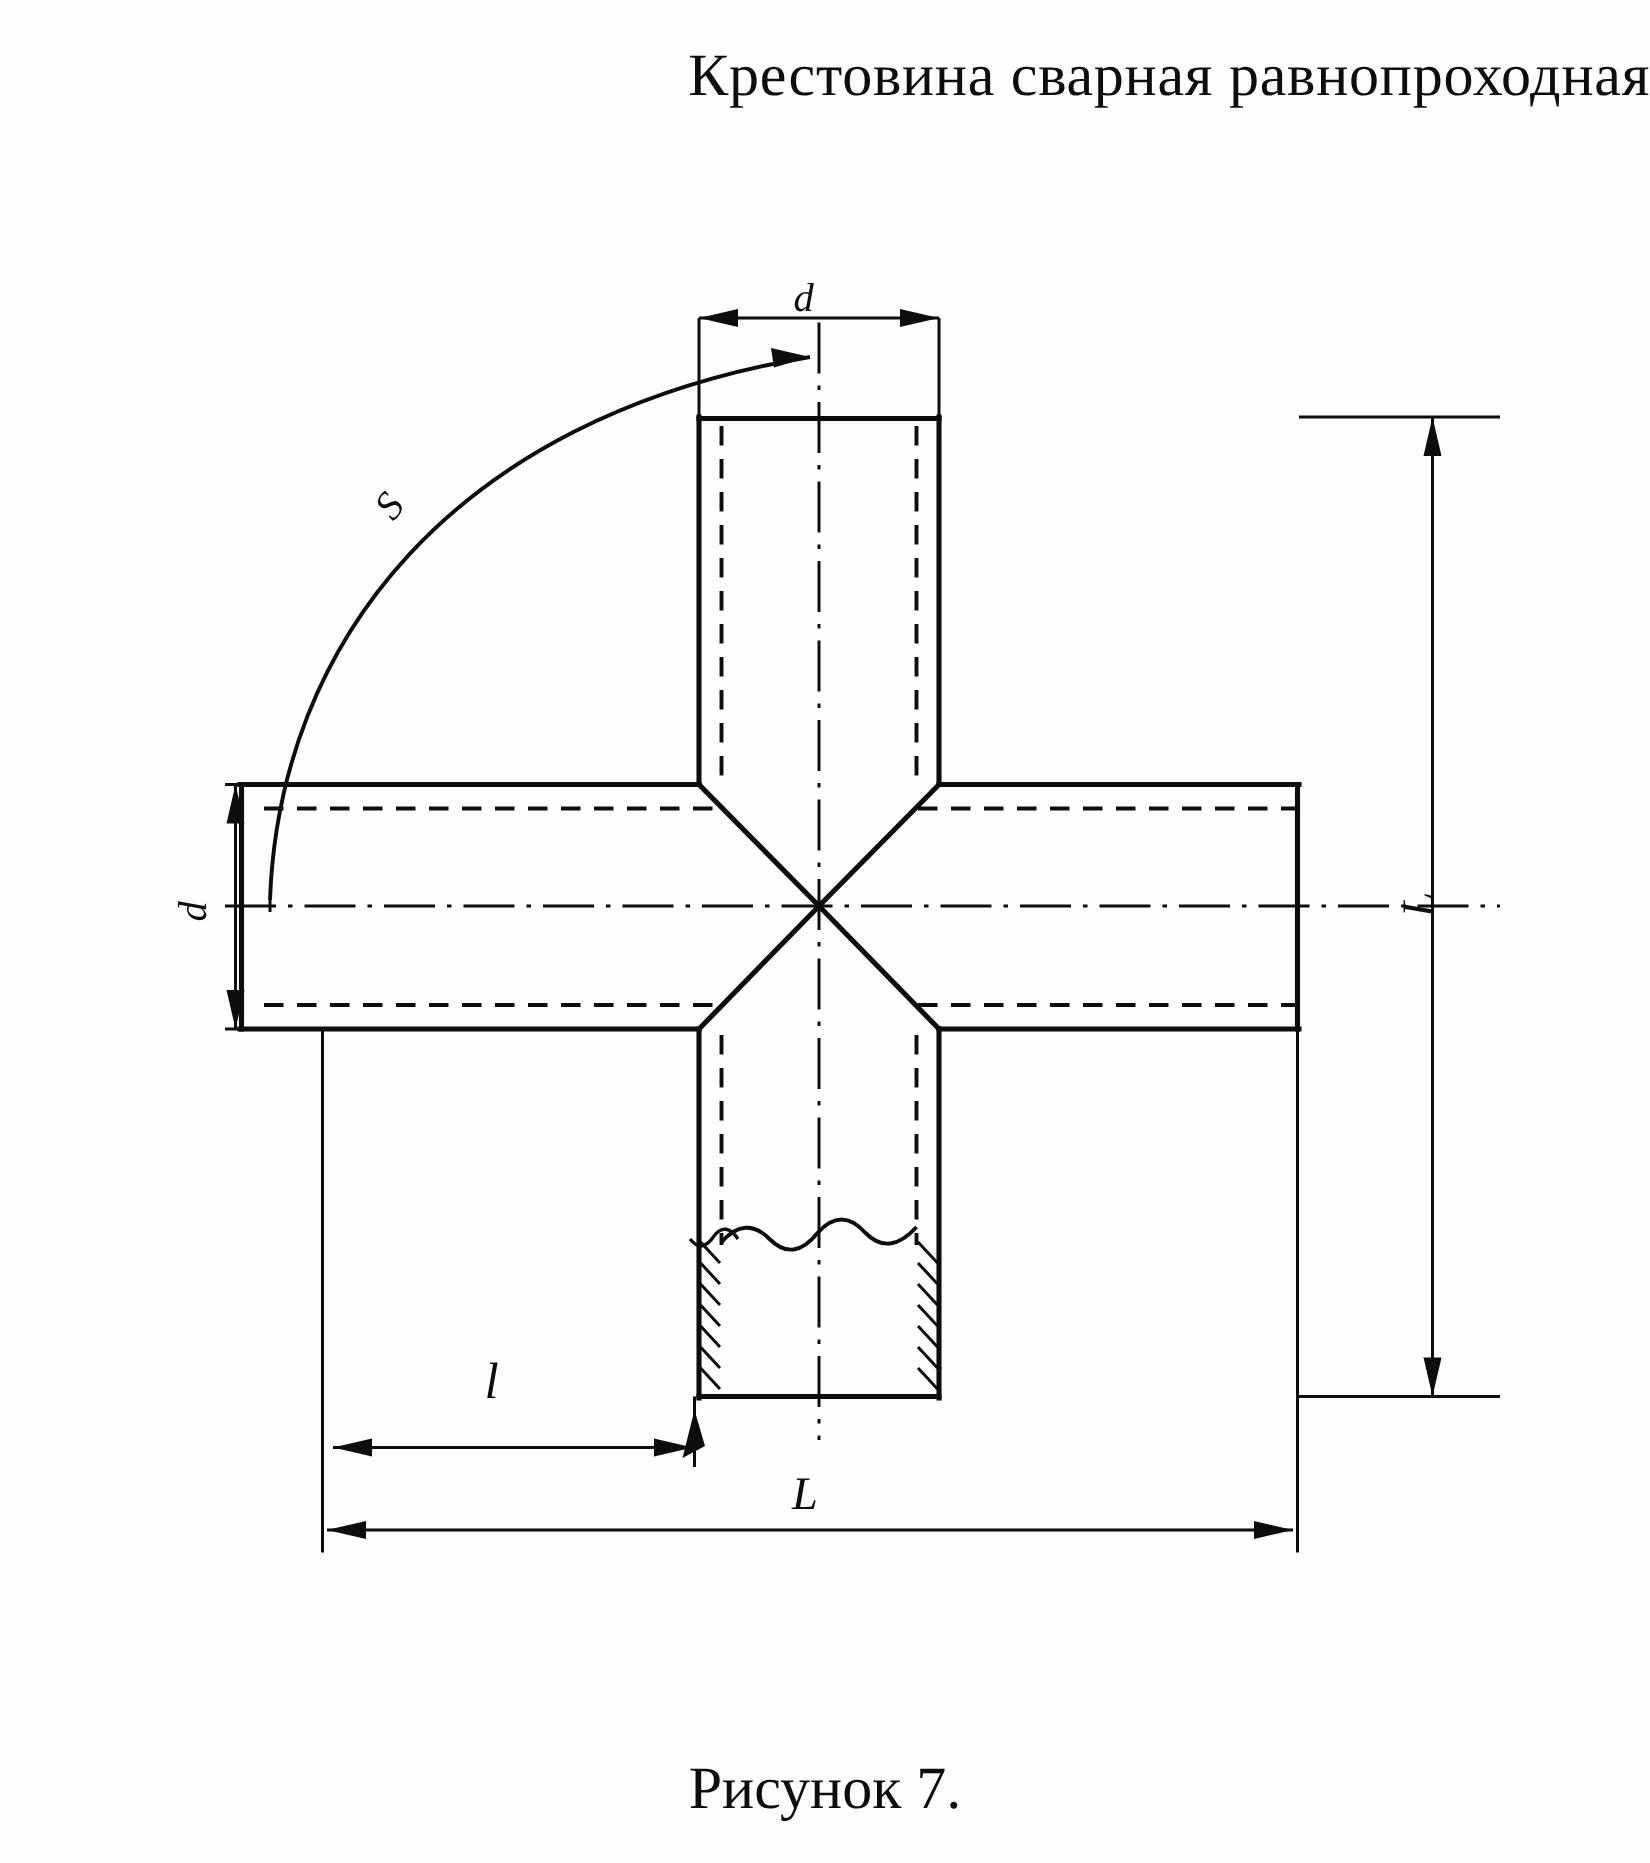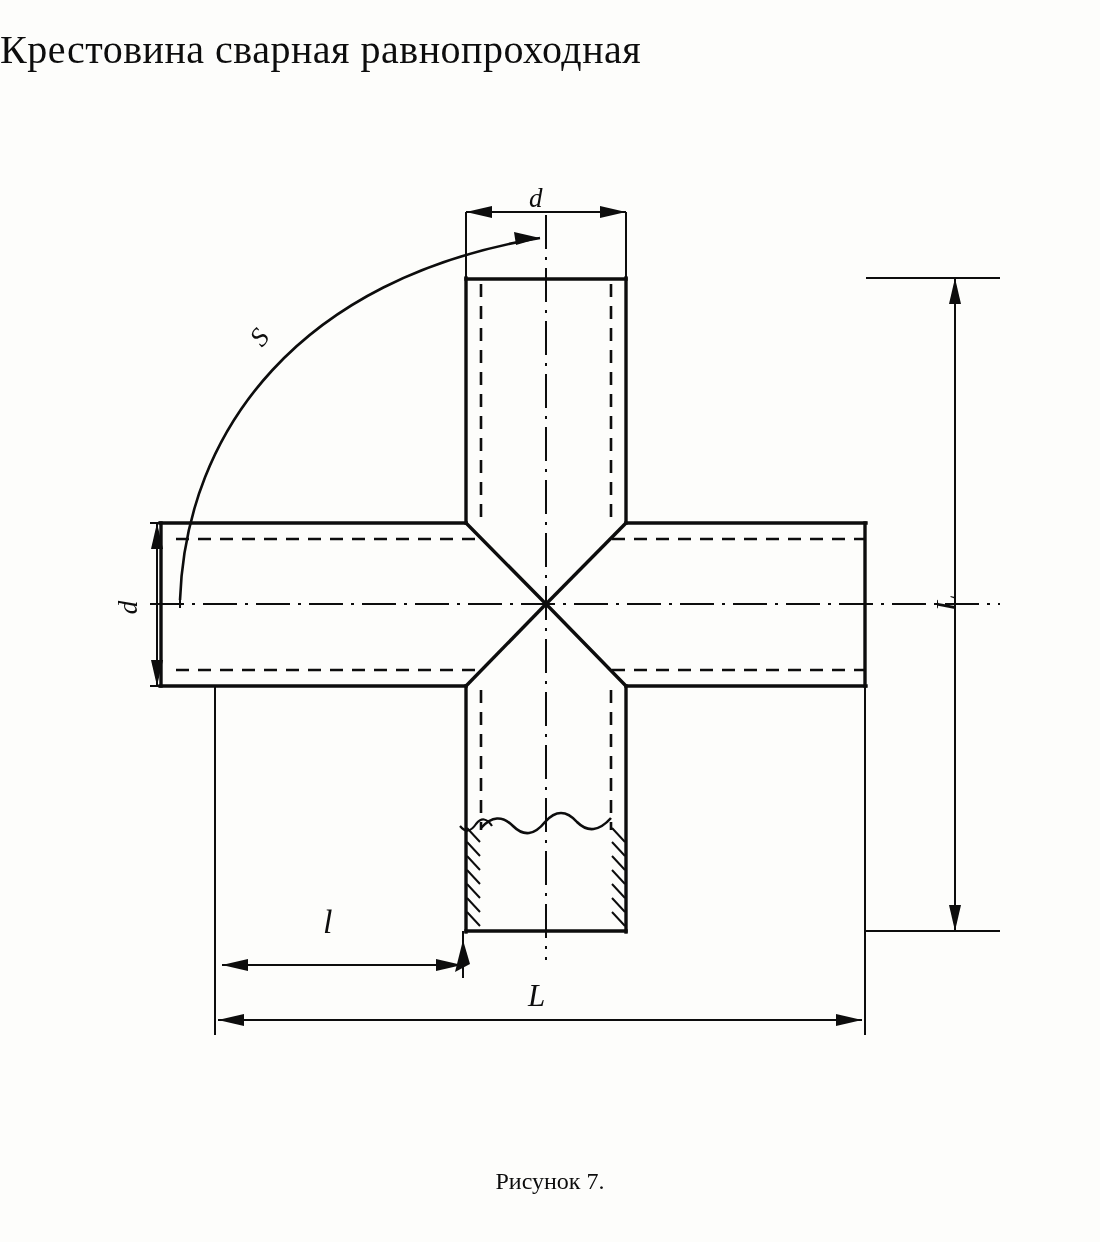--- a/index.html
+++ b/index.html
@@ -19,35 +19,35 @@
     position: relative;
     width: 1100px;
     height: 1242px;
     background: #fdfdfb;
   }
   #title {
     position: absolute;
     top: 26px;
     left: 0;
     width: 1100px;
-    text-align: left;
+    text-align: right;
     font-family: "Liberation Serif", serif;
     font-size: 40px;
     letter-spacing: 0.5px;
     color: #0d0d0d;
     white-space: nowrap;
   }
   #caption {
     position: absolute;
     top: 1168px;
     left: 0;
     width: 1100px;
     text-align: center;
     font-family: "Liberation Serif", serif;
-    font-size: 24px;
+    font-size: 40px;
     color: #0d0d0d;
   }
   #drawing {
     position: absolute;
     top: 0;
     left: 0;
     width: 1100px;
     height: 1242px;
   }
   .lbl {

